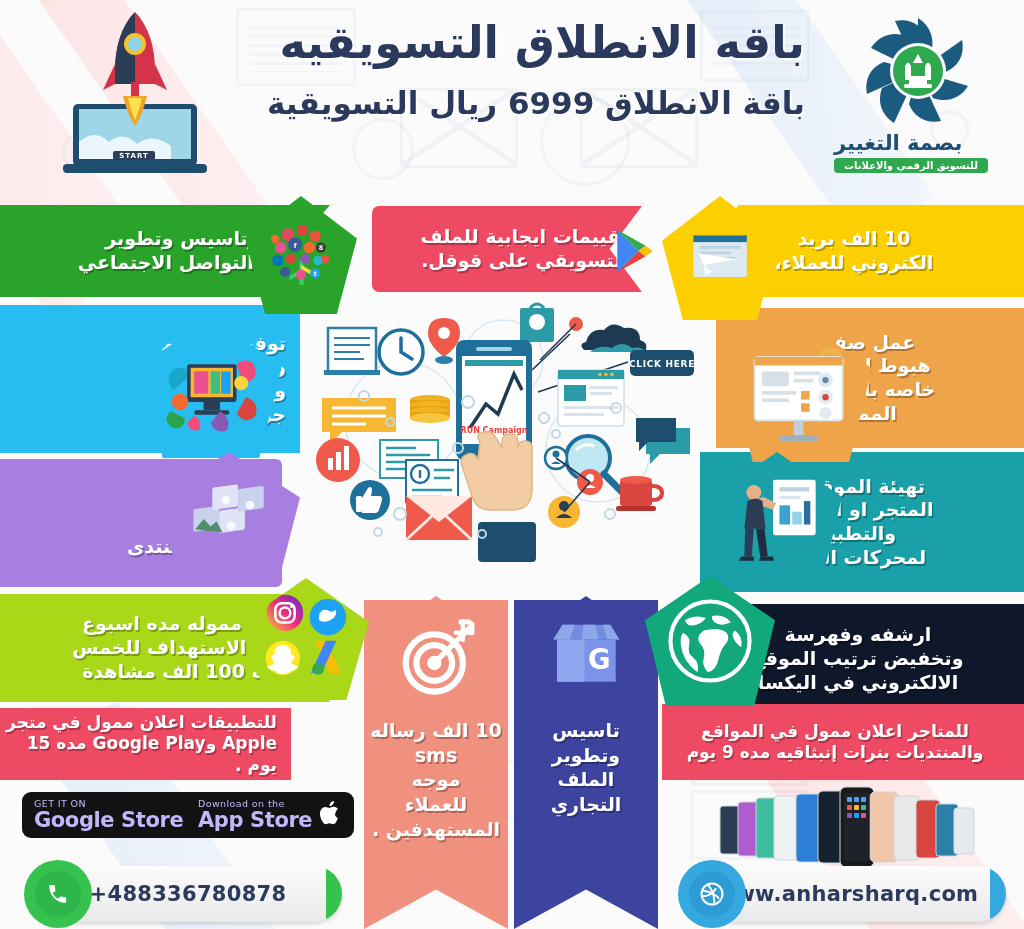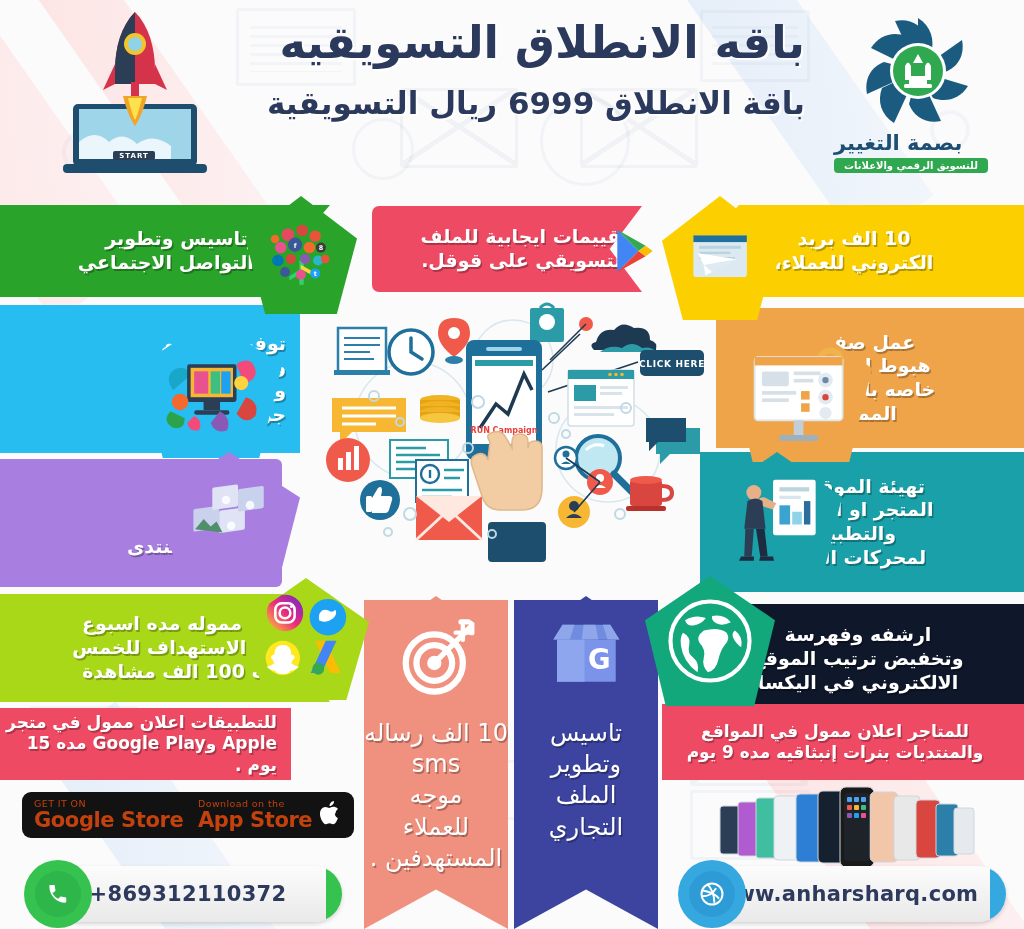--- a/index.html
+++ b/index.html
@@ -98,31 +98,31 @@
   
   .arrow-left  { clip-path:polygon(0 0, 100% 0, 88% 50%, 100% 100%, 0 100%); }
   .arrow-right { clip-path:polygon(12% 0, 100% 0, 100% 100%, 12% 100%, 0 50%); }
 
   
   .col-card{
     position:absolute; z-index:3; color:#fff; text-align:center;
     clip-path:polygon(0 0, 100% 0, 100% 100%, 50% 88%, 0 100%);
   }
   .col-card .txt{
-    font-size:24px; font-weight:normal; line-height:1.3;
+    font-size:19px; font-weight:bold; line-height:1.3;
     text-shadow:1.5px 1.5px 0 rgba(0,0,0,.28);
     white-space:pre-line;
   }
 
   
   .store-badge{
     position:absolute; background:#121212; border-radius:9px;
     display:flex; align-items:center; gap:8px; padding:7px 12px; z-index:5;
   }
-  .store-badge .sb-text{ color:#c2410c; line-height:1.05; text-align:left; }
+  .store-badge .sb-text{ color:#c4b5fd; line-height:1.05; text-align:left; }
   .store-badge .sb-small{ font-size:9.5px; letter-spacing:.4px; }
   .store-badge .sb-big{ font-size:21px; font-weight:bold; letter-spacing:-.4px; }
 
   
   .pill{
     position:absolute; z-index:6; height:64px;
     display:flex; align-items:center;
   }
   .pill .ring{
     position:absolute; left:6px; top:-2px; width:68px; height:68px;
@@ -140,21 +140,21 @@
     display:flex; align-items:center; justify-content:center;
     overflow:hidden;
   }
   .pill .bar .cap{ position:absolute; right:0; top:0; width:16px; height:100%; }
   .pill .bar .val{
     font-size:21px; font-weight:bold; color:#2d3a5e; letter-spacing:.3px;
     direction:ltr; padding-right:18px;
   }
 
   
-  #center-art{ position:absolute; left:318px; top:300px; width:390px; height:300px; z-index:2;text-decoration:underline; }
+  #center-art{ position:absolute; left:308px; top:300px; width:390px; height:300px; z-index:2;text-decoration:underline; }
 </style>
 </head>
 <body>
 
 <div id="bg-watermark">
   <div class="wm wm-stripe" style="left:-60px; top:-40px;  width:120px; height:360px;"></div>
   <div class="wm wm-stripe" style="left:120px; top:-60px;  width:70px;  height:330px;"></div>
   <div class="wm wm-stripe2" style="left:760px; top:-70px;  width:90px;  height:320px;"></div>
   <div class="wm wm-stripe" style="left:840px; top:700px;  width:130px; height:330px;"></div>
   <div class="wm wm-stripe2" style="left:120px; top:700px;  width:90px;  height:300px;"></div>
@@ -380,21 +380,21 @@
   </span>
   <span class="sb-text">
     <span class="sb-small" style="display:block">Download on the</span>
     <span class="sb-big" style="display:block">App Store</span>
   </span>
 </div>
 
 <div class="pill" style="left:18px; top:862px; width:330px;">
   <div class="bar">
     <span class="cap" style="background:#35c24f;"></span>
-    <span class="val">+869312110372</span>
+    <span class="val">+488336780878</span>
   </div>
   <div class="ring" style="background:#35c24f;">
     <div class="inner" style="background:#2fb64a;">
       <svg width="26" height="26" viewBox="0 0 24 24" fill="#fff">
         <path d="M6.6 10.8c1.2 2.4 3.2 4.4 5.6 5.6l1.9-1.9c.3-.3.7-.4 1-.2 1.1.4 2.3.6 3.5.6.6 0 1 .4 1 1V19c0 .6-.4 1-1 1C10.8 20 4 13.2 4 4.8c0-.6.4-1 1-1h3.1c.6 0 1 .4 1 1 0 1.2.2 2.4.6 3.5.1.3 0 .7-.2 1l-1.9 1.5z"></path>
       </svg>
     </div>
   </div>
 </div>
 

